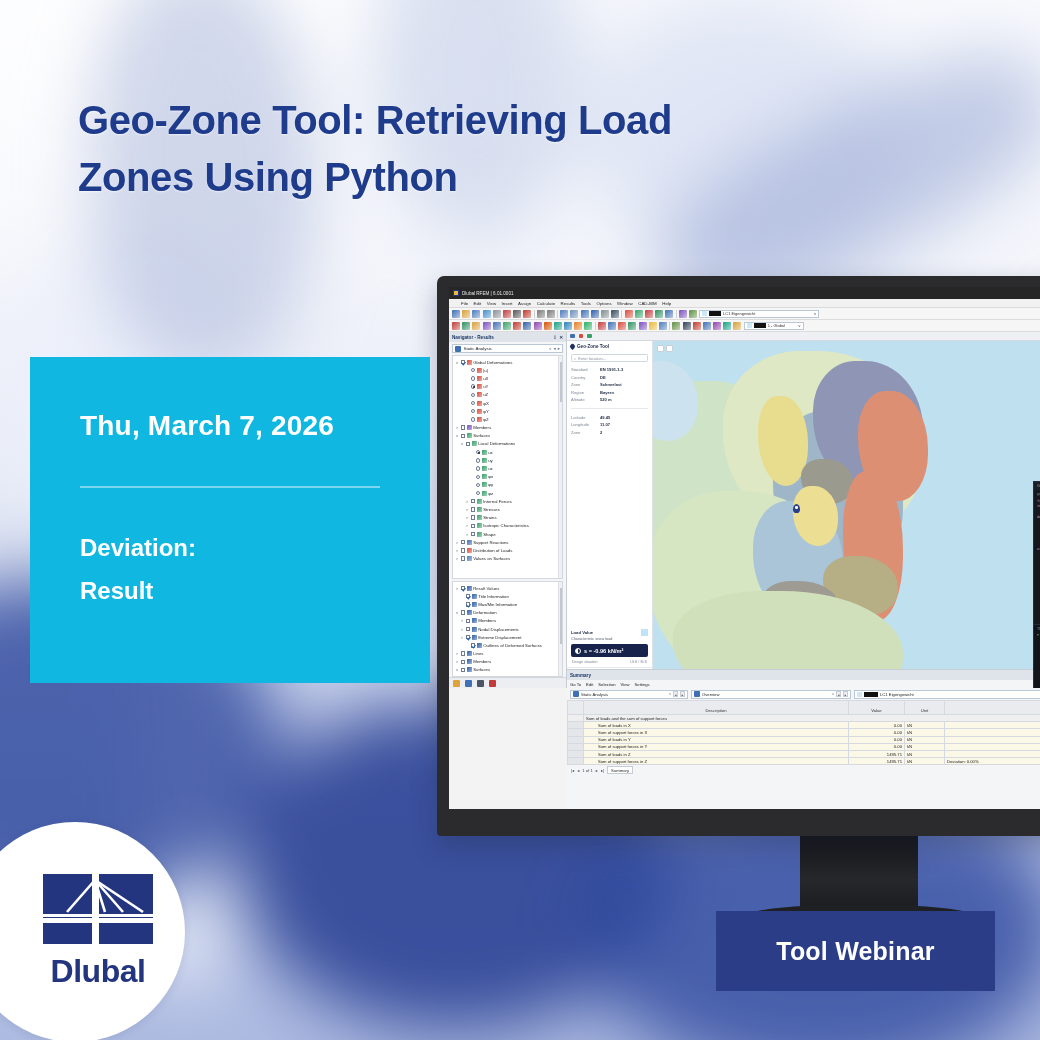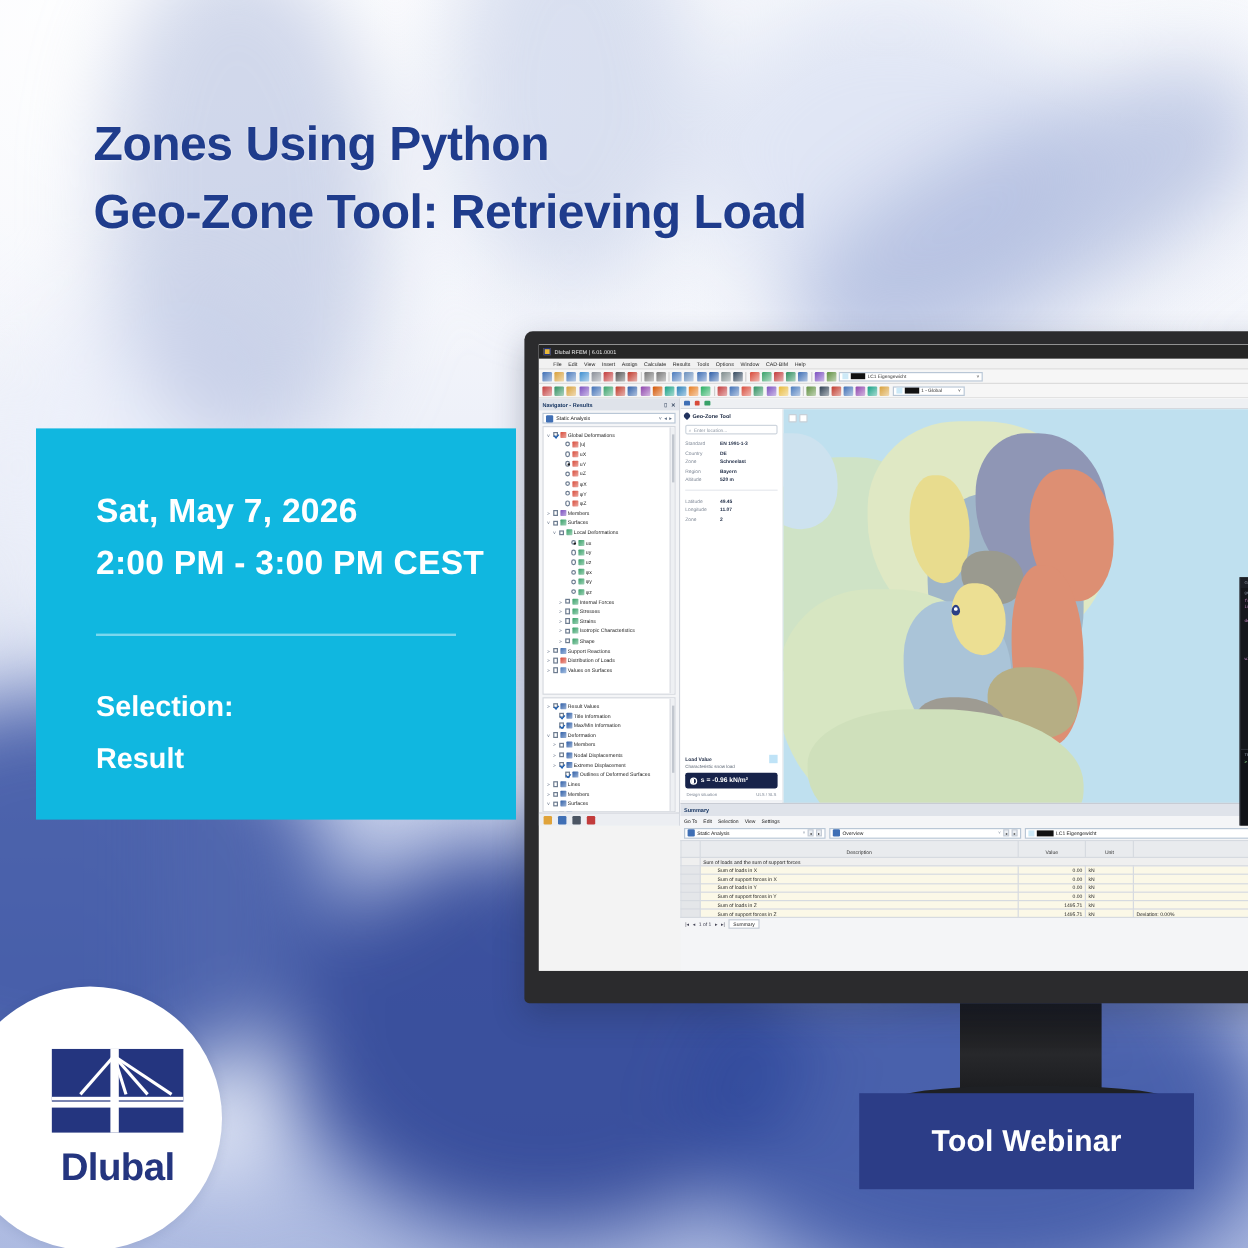--- a/index.html
+++ b/index.html
@@ -237,22 +237,22 @@
     <div class="blob b8"></div>
       <div class="blob b9"></div>
     <div class="blob b5"></div>
       <div class="blob b6"></div>
       <div class="blob b7"></div>
     <div class="blob b10"></div>
   </div>
 </div>
 
 <div id="headline">
+  <span class="l">Geo-Zone Tool: Retrieving Load</span>
   <span class="l">Zones Using Python</span>
-  <span class="l">Geo-Zone Tool: Retrieving Load</span>
 </div>
 
 <div id="stand-neck"></div>
 <div id="stand-base"></div>
 
 <div id="monitor">
   <div class="bezel"></div>
   <div class="screen">
     <div class="rfem">
 
@@ -848,24 +848,23 @@
           <span class="tab">Summary</span>
 
         </div>
       </div>
 
     </div>
   </div>
 </div>
 
 <div id="info-panel">
-  <div class="big">Sat, May 7, 2026</div>
-  <div class="big">2:00 PM - 3:00 PM CEST</div>
+  <div class="big">Thu, March 7, 2026</div>
   <div class="rule"></div>
-  <div class="lang">Selection:</div>
+  <div class="lang">Deviation:</div>
   <div class="lang">Result</div>
 </div>
 
 <div id="logo-circle">
   <div class="mark">
     <svg width="110" height="70" viewBox="0 0 110 70" aria-hidden="true">
       <rect x="0" y="0" width="110" height="44" fill="#24357f"></rect>
       <rect x="0" y="49" width="110" height="21" fill="#24357f"></rect>
       <rect x="49" y="0" width="7" height="70" fill="#ffffff"></rect>
       <g stroke="#ffffff" stroke-width="2.6" fill="none">

